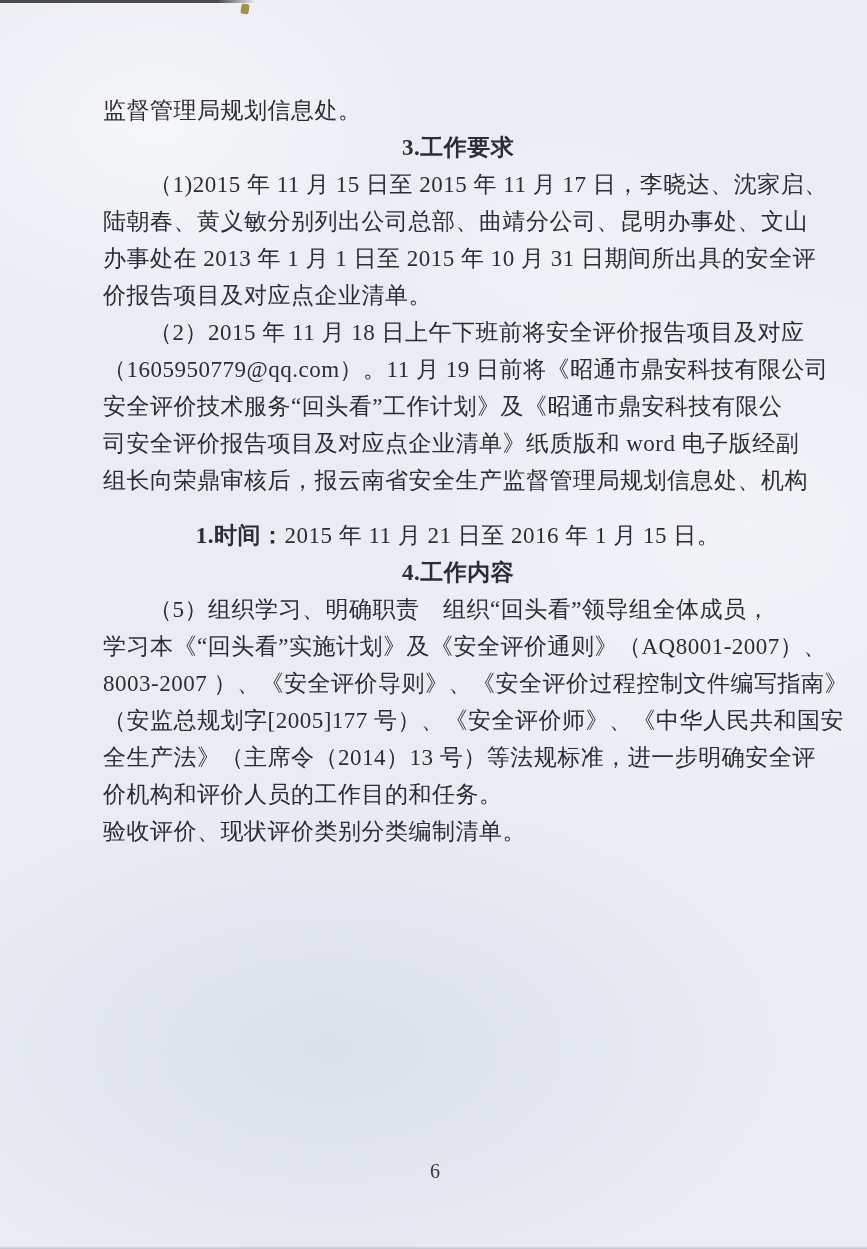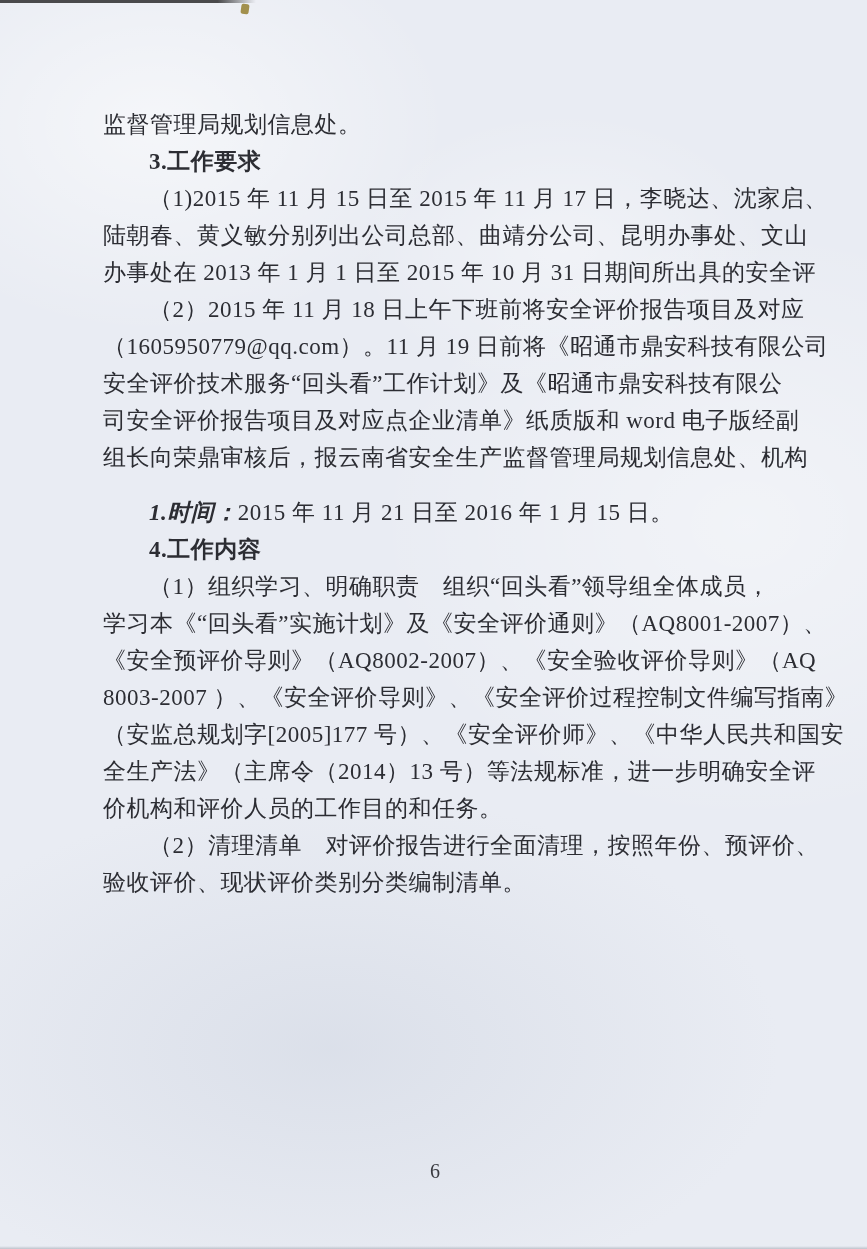--- a/index.html
+++ b/index.html
@@ -42,36 +42,36 @@
   .scan-strip-bottom {
     position: absolute;
     left: 0; bottom: 0;
     width: 867px; height: 3px;
     background: linear-gradient(to bottom, rgba(185,190,199,0) , var(--bottom-edge));
     opacity: 0.9;
   }
   .body-text {
     position: absolute;
     left: 103px;
-    top: 106px;
+    top: 92px;
     width: 664px;
   }
   .line {
     font-size: 23px;
     line-height: 37px;
     height: 37px;
     white-space: nowrap;
     letter-spacing: 0.5px;
   }
-  .line.indent { text-indent: 46px; }
+  .line.indent { text-indent: 46px; text-align: center; }
   .line.bold { font-weight: 700; }
   .line.spread { letter-spacing: 8.4px; }
   .line.gap-large { margin-top: 27px; }
   .line.gap-medium { margin-top: 18px; }
-  .bold-prefix { font-weight: 700; font-style: italic; }
+  .bold-prefix { font-weight: 700; }
   .page-number {
     position: absolute;
     left: 103px;
     top: 1158px;
     width: 664px;
     text-align: center;
     font-size: 20px;
     line-height: 26px;
     color: #3a3b41;
   }
@@ -81,32 +81,31 @@
 
 <div class="page">
   <div class="scan-strip-top"></div>
   <div class="corner-dot"></div>
   <div class="body-text">
       <div class="line">监督管理局规划信息处。</div>
       <div class="line indent bold">3.工作要求</div>
       <div class="line indent">（1)2015 年 11 月 15 日至 2015 年 11 月 17 日，李晓达、沈家启、</div>
       <div class="line">陆朝春、黄义敏分别列出公司总部、曲靖分公司、昆明办事处、文山</div>
       <div class="line">办事处在 2013 年 1 月 1 日至 2015 年 10 月 31 日期间所出具的安全评</div>
+      <div class="line">价报告项目及对应点企业清单。</div>
       <div class="line indent">（2）2015 年 11 月 18 日上午下班前将安全评价报告项目及对应</div>
       <div class="line">（1605950779@qq.com）。11 月 19 日前将《昭通市鼎安科技有限公司</div>
       <div class="line">安全评价技术服务“回头看”工作计划》及《昭通市鼎安科技有限公</div>
       <div class="line">司安全评价报告项目及对应点企业清单》纸质版和 word 电子版经副</div>
       <div class="line">组长向荣鼎审核后，报云南省安全生产监督管理局规划信息处、机构</div>
       <div class="line indent gap-medium"><span class="bold-prefix">1.时间：</span>2015 年 11 月 21 日至 2016 年 1 月 15 日。</div>
       <div class="line indent bold">4.工作内容</div>
-      <div class="line indent">（1）组织学习、明确职责　组织“回头看”领导组全体成员，</div>
+      <div class="line indent">（5）组织学习、明确职责　组织“回头看”领导组全体成员，</div>
       <div class="line">学习本《“回头看”实施计划》及《安全评价通则》（AQ8001-2007）、</div>
-      <div class="line">《安全预评价导则》（AQ8002-2007）、《安全验收评价导则》（AQ</div>
       <div class="line">8003-2007 ）、《安全评价导则》、《安全评价过程控制文件编写指南》</div>
       <div class="line">（安监总规划字[2005]177 号）、《安全评价师》、《中华人民共和国安</div>
       <div class="line">全生产法》（主席令（2014）13 号）等法规标准，进一步明确安全评</div>
       <div class="line">价机构和评价人员的工作目的和任务。</div>
-      <div class="line indent">（2）清理清单　对评价报告进行全面清理，按照年份、预评价、</div>
       <div class="line">验收评价、现状评价类别分类编制清单。</div>
     </div>
   <div class="page-number">6</div>
   <div class="scan-strip-bottom"></div>
 </div>
 
 </body></html>

